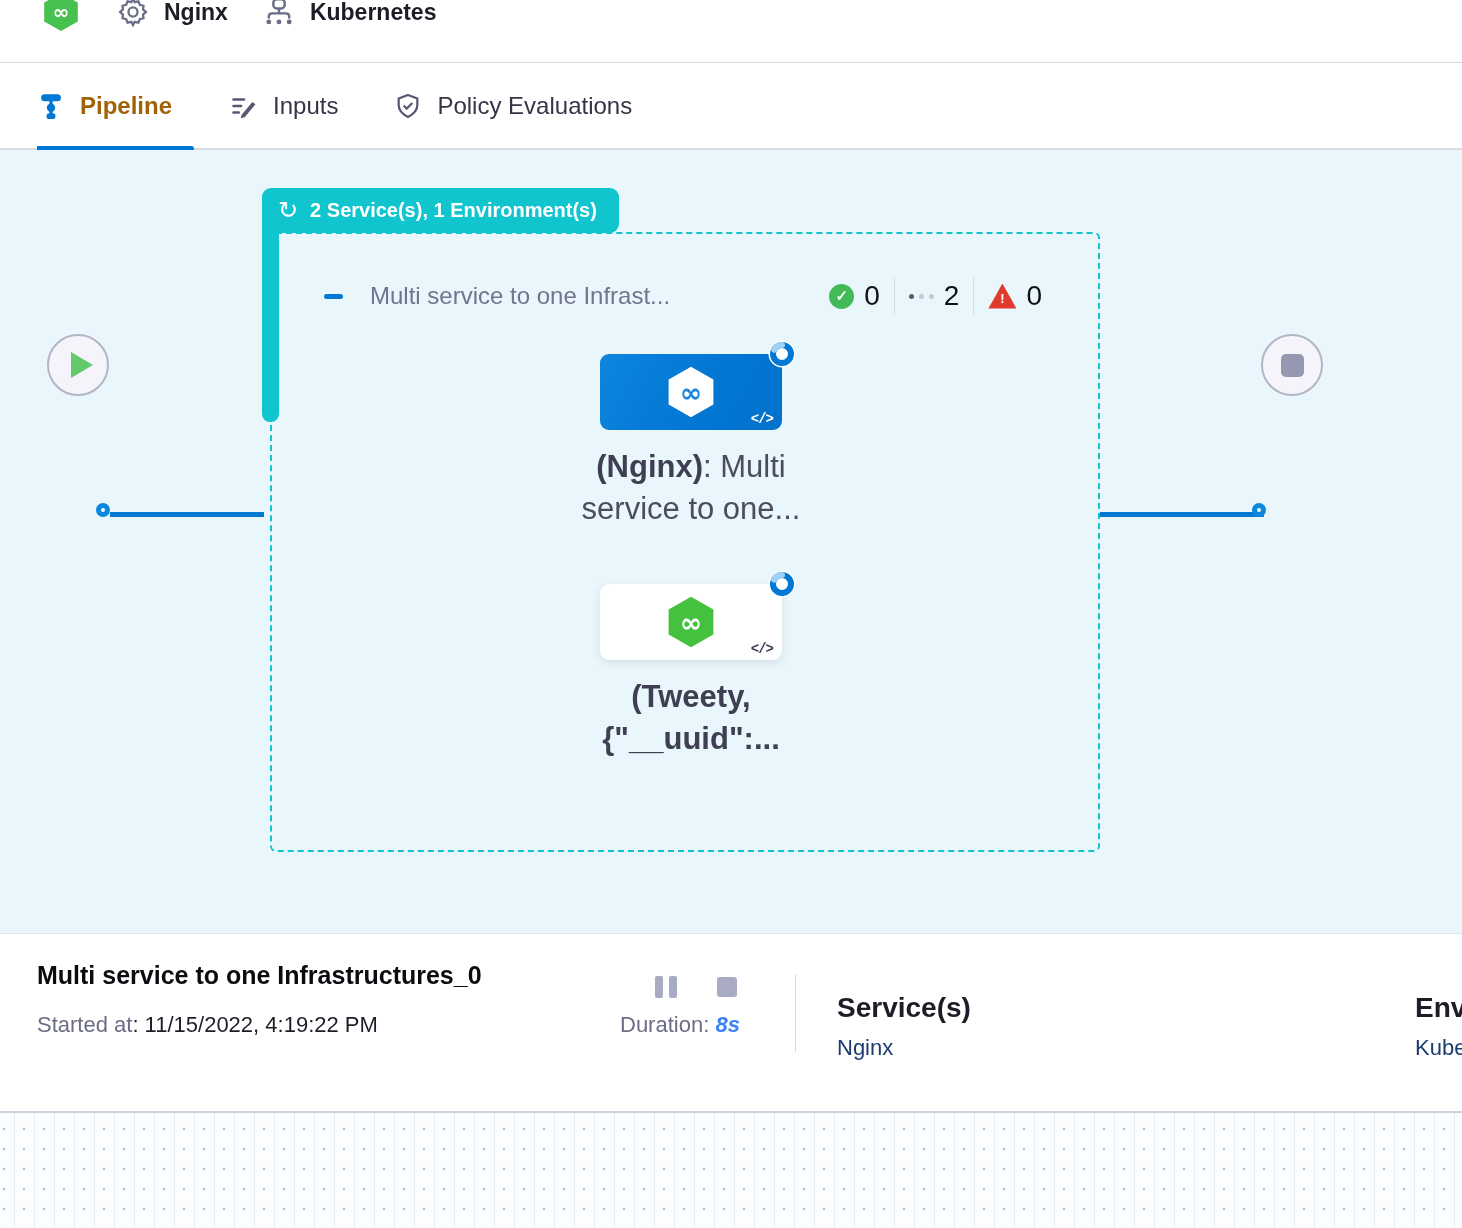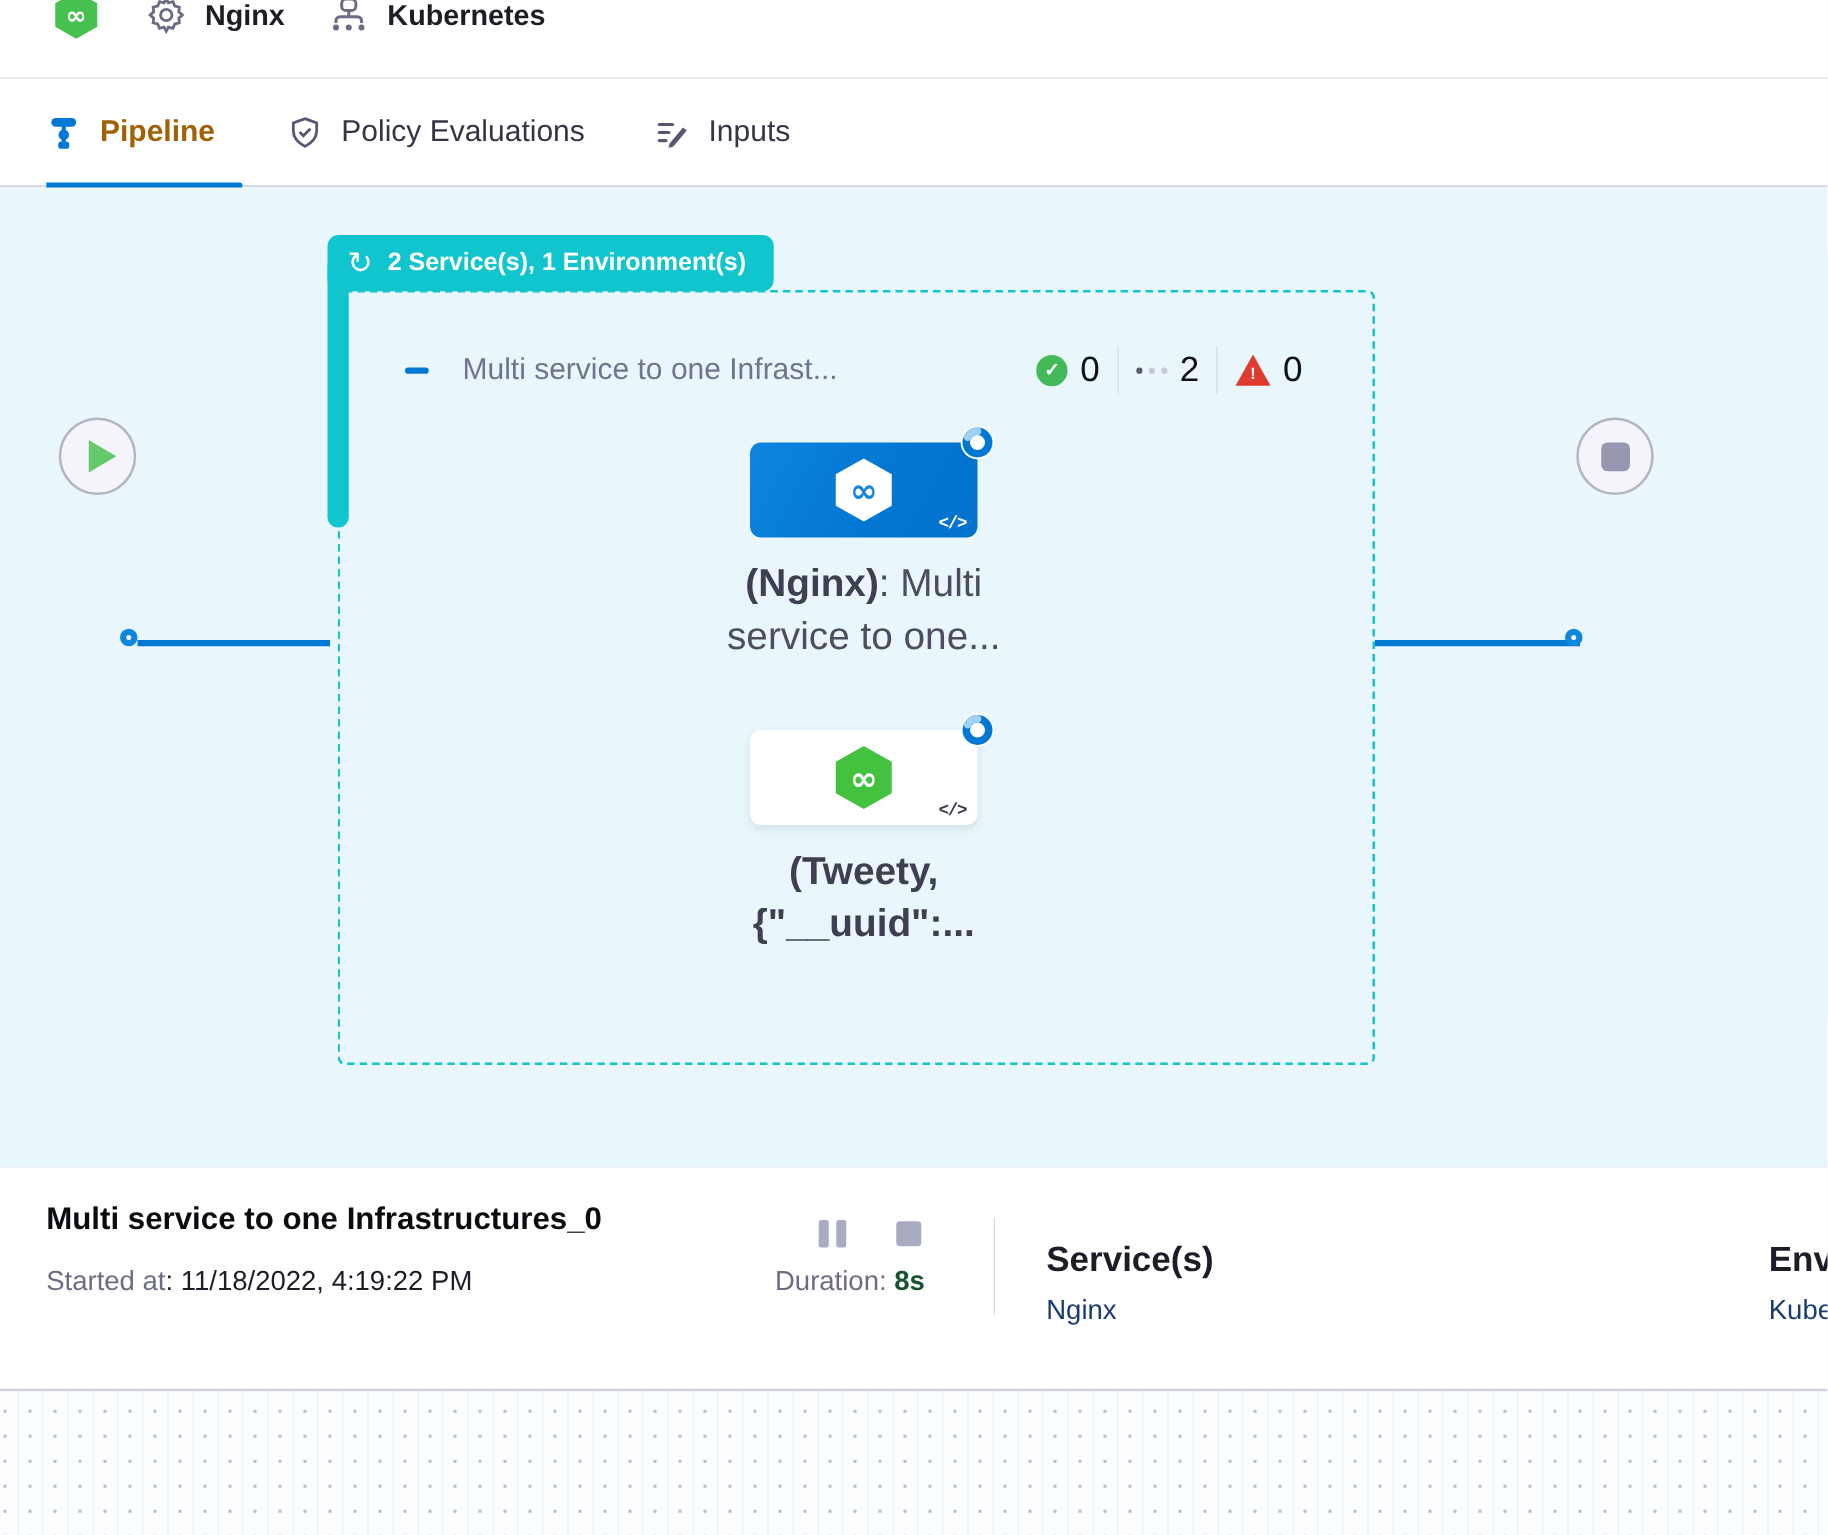--- a/index.html
+++ b/index.html
@@ -104,21 +104,21 @@
   .footer { position:absolute; left:0; top:933px; width:1462px; height:178px; background:#fff;
     border-top:1px solid #e4e6ef; }
   .footer-title { position:absolute; left:37px; top:27px; font-size:25px; font-weight:700; color:#0b0b10; }
   .footer-started { position:absolute; left:37px; top:78px; font-size:22px; color:#1d1d28; }
   .footer-started .muted { color:#6b6d85; }
   .ctl-row { position:absolute; left:655px; top:42px; display:flex; align-items:center; gap:40px; }
   .pause-btn { display:flex; gap:6px; cursor:pointer; }
   .pause-btn i { width:8px; height:22px; background:#a9abc3; border-radius:2px; display:block; }
   .stop-btn { width:20px; height:20px; background:#a9abc3; border-radius:3px; cursor:pointer; }
   .footer-duration { position:absolute; left:620px; top:78px; font-size:22px; color:#6b6d85; }
-  .footer-duration b { color:#14532d; font-weight:600; }
+  .footer-duration b { color:#3b82f6; font-weight:600;font-style:italic; }
   .footer-vsep { position:absolute; left:795px; top:40px; width:1px; height:78px; background:#d9dae5; }
   .kv-col { position:absolute; top:58px; }
   .kv-col .kv-label { font-size:28px; font-weight:600; color:#1d1d28; margin-bottom:11px; white-space:nowrap; }
   .kv-col .kv-link { font-size:22px; color:#1a3c6e; cursor:pointer; white-space:nowrap; }
   .col-services { left:837px; }
   .col-environments { left:1415px; }
 
   
   .console-grid { position:absolute; left:0; top:1111px; width:1462px; height:117px;
     border-top:2px solid #cdd0dd; background-color:#fcfdff;
@@ -174,39 +174,39 @@
         <rect x="10.6" y="7" width="2.8" height="13"></rect>
         <circle cx="12" cy="13.5" r="3.6"></circle>
         <rect x="8.2" y="18.2" width="7.6" height="5" rx="2.2"></rect>
       </svg>
     </span>
     <span class="tab-label">Pipeline</span>
     <span class="tab-underline"></span>
   </div>
   <div class="tab">
     <span style="display:flex;">
-      <svg width="28" height="28" viewBox="0 0 24 24" fill="none" stroke="#565873" stroke-width="1.9">
-        <path d="M12 2.5l8 3v5.4c0 4.6-3.1 8-8 10.6-4.9-2.6-8-6-8-10.6V5.5z"></path>
-        <path d="M8.3 11.6l2.6 2.6 4.8-4.8"></path>
-      </svg>
-    </span>
-    <span class="tab-label">Policy Evaluations</span>
-  </div>
-  <div class="tab">
-    <span style="display:flex;">
       <svg width="28" height="28" viewBox="0 0 24 24">
         <g stroke="#565873" stroke-width="2.2" stroke-linecap="round">
           <path d="M3 6.5h9"></path>
             <path d="M3 12h6.5"></path>
             <path d="M3 17.5h4.5"></path>
         </g>
         <path d="M10 19.5l9.2-11 2.6 2.1-9.2 11-3.4 1z" fill="#565873"></path>
       </svg>
     </span>
     <span class="tab-label">Inputs</span>
+  </div>
+  <div class="tab">
+    <span style="display:flex;">
+      <svg width="28" height="28" viewBox="0 0 24 24" fill="none" stroke="#565873" stroke-width="1.9">
+        <path d="M12 2.5l8 3v5.4c0 4.6-3.1 8-8 10.6-4.9-2.6-8-6-8-10.6V5.5z"></path>
+        <path d="M8.3 11.6l2.6 2.6 4.8-4.8"></path>
+      </svg>
+    </span>
+    <span class="tab-label">Policy Evaluations</span>
   </div>
 </div>
 
 <div class="canvas">
 
   <div class="stage-badge">
     <span class="loop-glyph">↻</span>
     <span class="stage-badge-label">2 Service(s), 1 Environment(s)</span>
   </div>
   <div class="stage-strip"></div>
@@ -294,21 +294,21 @@
       <div>(Tweety,</div>
       <div>{"__uuid":...</div>
     </div>
 
   </div>
 </div>
 
 <div class="footer">
   <div class="footer-title">Multi service to one Infrastructures_0</div>
   <div class="footer-started">
-    <span class="muted">Started at</span><span>: 11/18/2022, 4:19:22 PM</span>
+    <span class="muted">Started at</span><span>: 11/15/2022, 4:19:22 PM</span>
   </div>
 
   <div class="ctl-row">
     <span class="pause-btn">
         <i></i>
         <i></i>
       </span>
     <span class="stop-btn"></span>
   </div>
   <div class="footer-duration">

